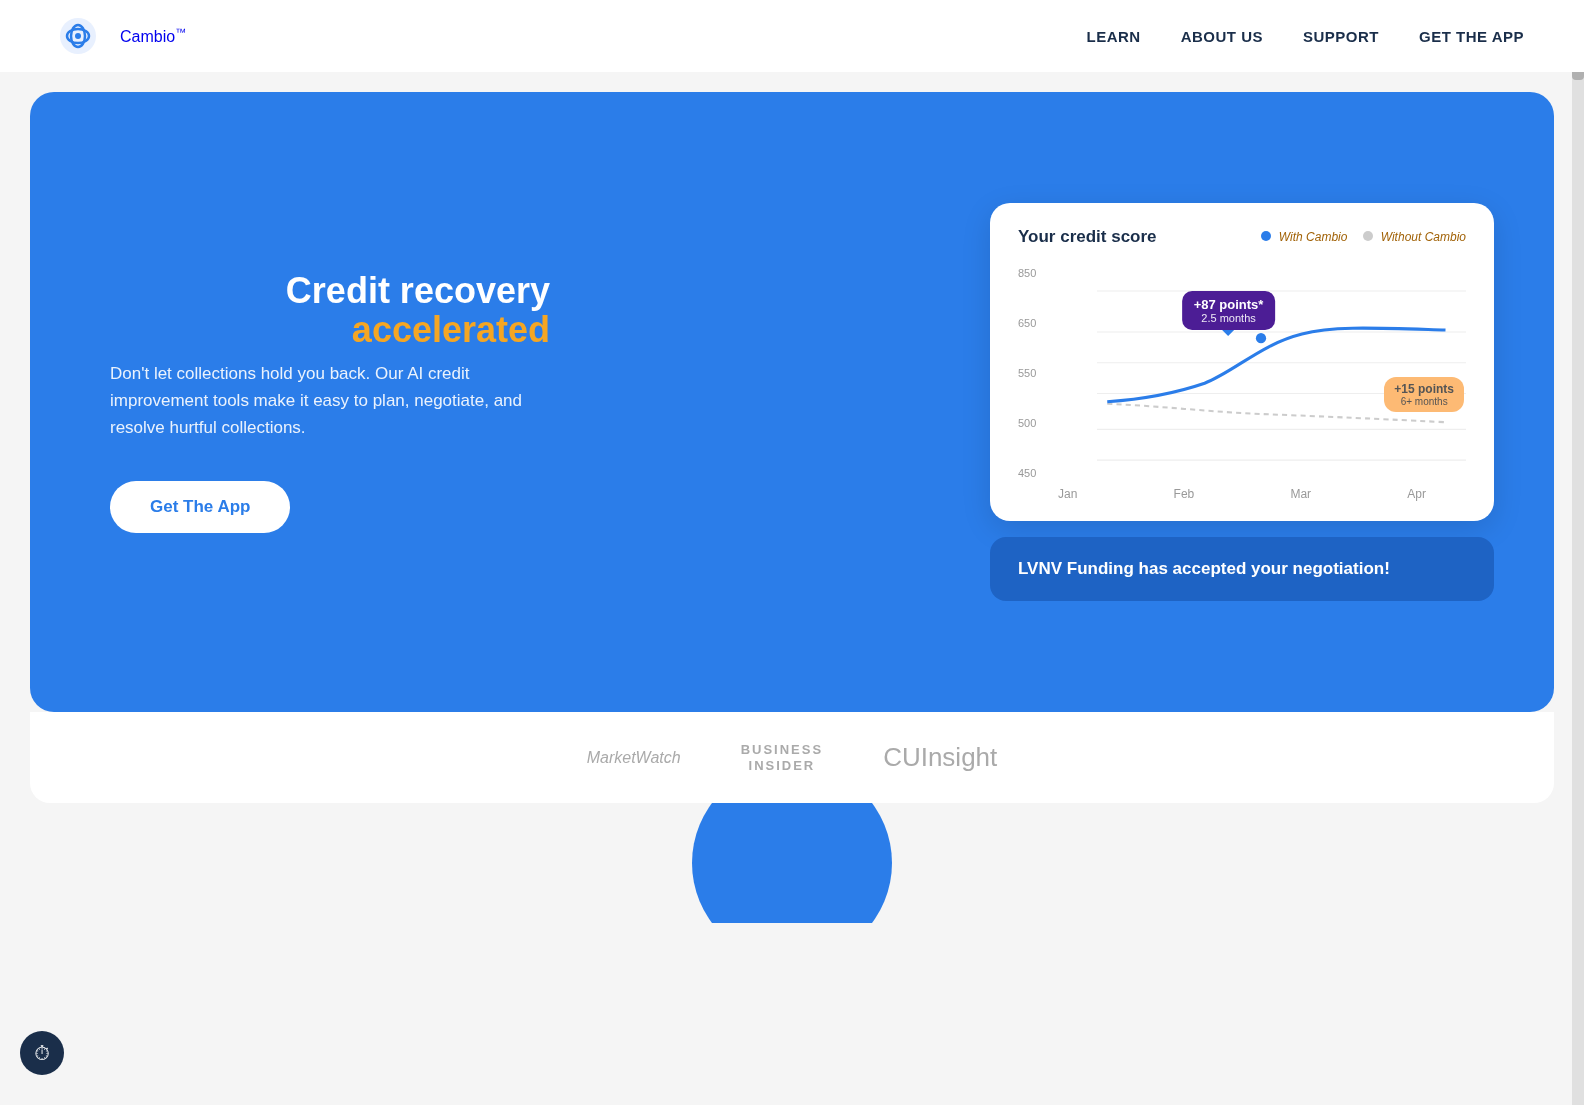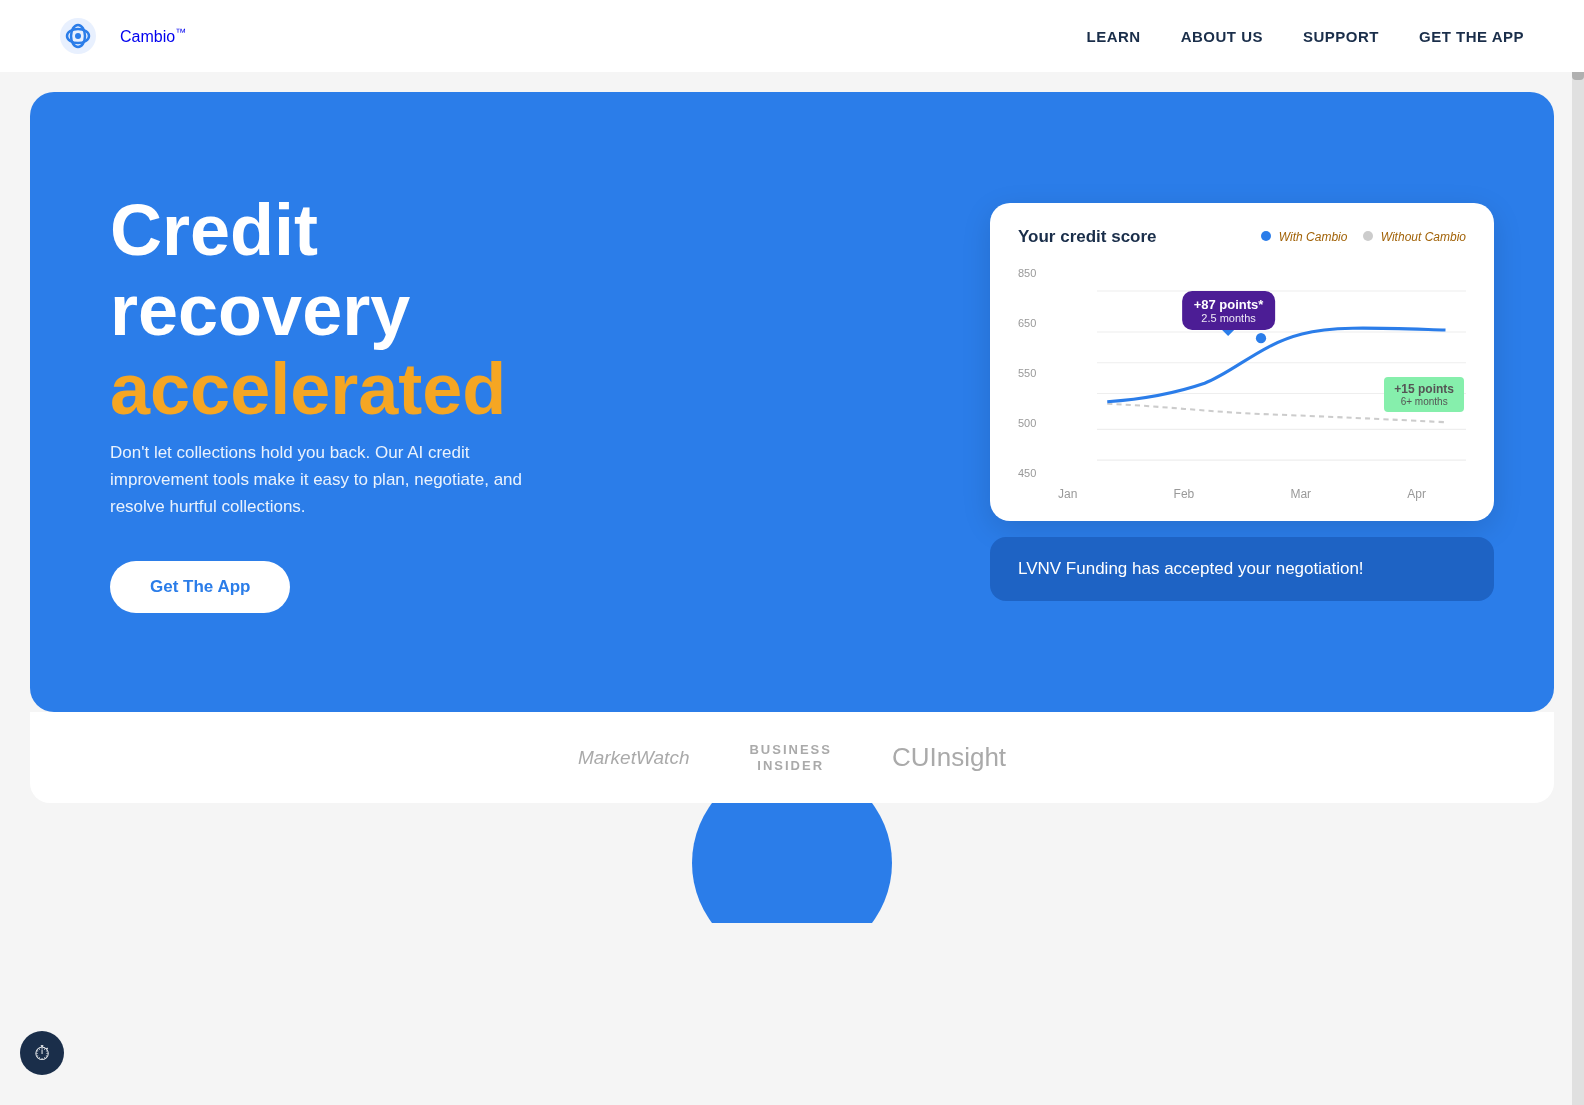--- a/index.html
+++ b/index.html
@@ -50,25 +50,26 @@
       justify-content: space-between;
       min-height: 620px;
       position: relative;
     }
 
     .hero-left {
       max-width: 480px;
     }
 
     .hero-title {
-      font-size: 72px;
+      font-size: 36px;
       font-weight: 800;
       color: #fff;
       line-height: 1.1;
       margin-bottom: 10px;
+      text-align: right;
     }
     .hero-title-accent {
       color: #f5a623;
     }
     .hero-subtitle {
       font-size: 17px;
       color: rgba(255,255,255,0.9);
       line-height: 1.6;
       margin-bottom: 40px;
       max-width: 440px;
@@ -166,63 +167,63 @@
       border-top: 6px solid #2b7de9;
     }
     .tooltip-blue-sub {
       font-size: 11px;
       font-weight: 400;
       opacity: 0.9;
     }
 
     .tooltip-gray {
       position: absolute;
-      background: #86efac;
+      background: #fdba74;
       color: #555;
-      border-radius: 4px;
+      border-radius: 12px;
       padding: 5px 10px;
       font-size: 12px;
       font-weight: 700;
       top: 52%;
       right: 2px;
       text-align: center;
       white-space: nowrap;
     }
     .tooltip-gray-sub {
       font-size: 10px;
       font-weight: 400;
     }
 
     .negotiation-card {
       background: #1e63c4;
       border-radius: 16px;
       padding: 22px 28px;
       color: #fff;
       font-size: 17px;
-      font-weight: 400;
+      font-weight: 700;
     }
 
     
     .press-section {
       display: flex;
       align-items: center;
       justify-content: center;
       gap: 60px;
       padding: 30px 60px;
       background: #fff;
       margin: 0 30px;
       border-radius: 0 0 20px 20px;
     }
 
     .press-logo {
       font-size: 20px;
       color: #aaa;
       font-weight: 500;
     }
-    .press-logo-mw { font-style: italic; font-size: 19px; }
+    .press-logo-mw { font-style: italic; font-size: 16px; }
     .press-logo-bi { font-size: 13px; font-weight: 700; letter-spacing: 2px; text-transform: uppercase; text-align: center; line-height: 1.2; }
     .press-logo-cui { font-size: 26px; font-weight: 300; }
 
     
     .bottom-circle-section {
       display: flex;
       justify-content: center;
       padding: 40px 0 0;
       overflow: hidden;
       height: 120px;

